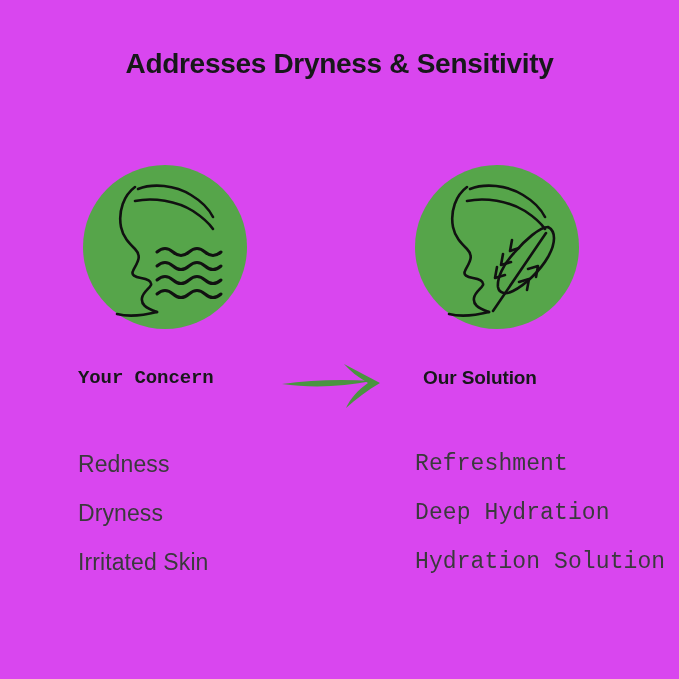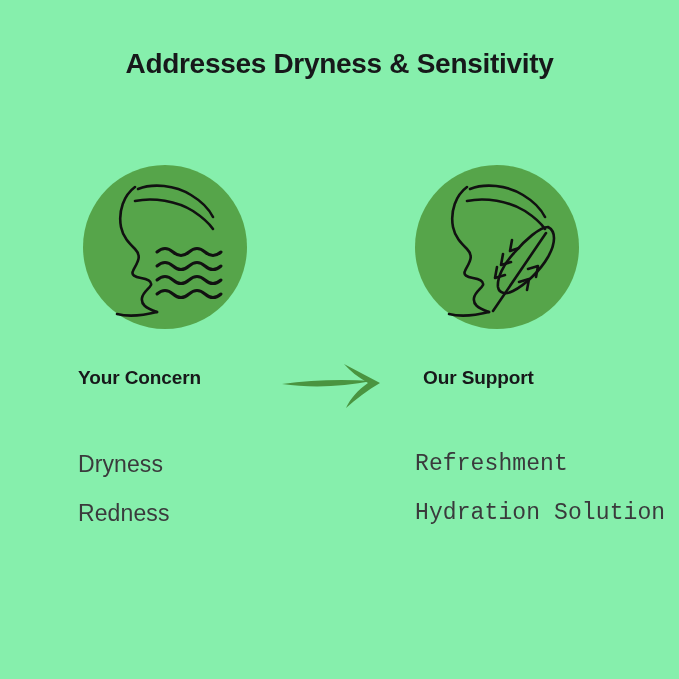--- a/index.html
+++ b/index.html
@@ -12,21 +12,21 @@
     background: #ffffff;
     font-family: "Liberation Sans", sans-serif;
     overflow: hidden;
     position: relative;
   }
 
   .infographic {
     position: relative;
     width: 679px;
     height: 679px;
-    background: #86efac;
+    background: #d946ef;
   }
 
   
   .title {
     position: absolute;
     top: 48px;
     left: 0;
     width: 679px;
     text-align: center;
     font-size: 28px;
@@ -56,21 +56,21 @@
   
   .col-label {
     position: absolute;
     top: 367px;
     font-size: 19px;
     font-weight: bold;
     color: #17181a;
     letter-spacing: -0.1px;
     white-space: nowrap;
   }
-  .col-label.left  { left: 78px; }
+  .col-label.left  { left: 78px; font-family: Liberation Mono, monospace; }
   .col-label.right { left: 423px; }
 
   
   .arrow {
     position: absolute;
     left: 280px;
     top: 360px;
     width: 120px;
     height: 50px;
   }
@@ -157,35 +157,37 @@
         <path d="M96 97 l -10 3 l 2 -11"></path>
         <path d="M90 110 l -10 3 l 2 -11"></path>
         <path d="M113 104 l 10 -3 l -2 11"></path>
         <path d="M104 117 l 10 -3 l -2 11"></path>
       </g>
     </svg>
   </div>
 
   <div class="col-label left">Your Concern</div>
 
-  <div class="col-label right">Our Support</div>
+  <div class="col-label right">Our Solution</div>
 
   <div class="arrow">
     <svg viewBox="0 0 120 50" xmlns="http://www.w3.org/2000/svg">
 
       <path d="M2 24 C 30 20, 62 19, 92 21 C 62 27, 30 28, 2 24 Z" fill="#4a9440"></path>
 
       <path d="M64 4 C 76 10, 88 17, 100 23 C 88 30, 76 39, 66 48
                C 70 39, 78 30, 88 23 C 78 17, 70 11, 64 4 Z" fill="#4a9440"></path>
     </svg>
   </div>
 
   <div class="list left">
+    <div class="list-item">Redness</div>
     <div class="list-item">Dryness</div>
-    <div class="list-item">Redness</div>
+    <div class="list-item">Irritated Skin</div>
   </div>
 
   <div class="list right">
     <div class="list-item">Refreshment</div>
+    <div class="list-item">Deep Hydration</div>
     <div class="list-item">Hydration Solution</div>
   </div>
 
 </div>
 
 </body></html>

